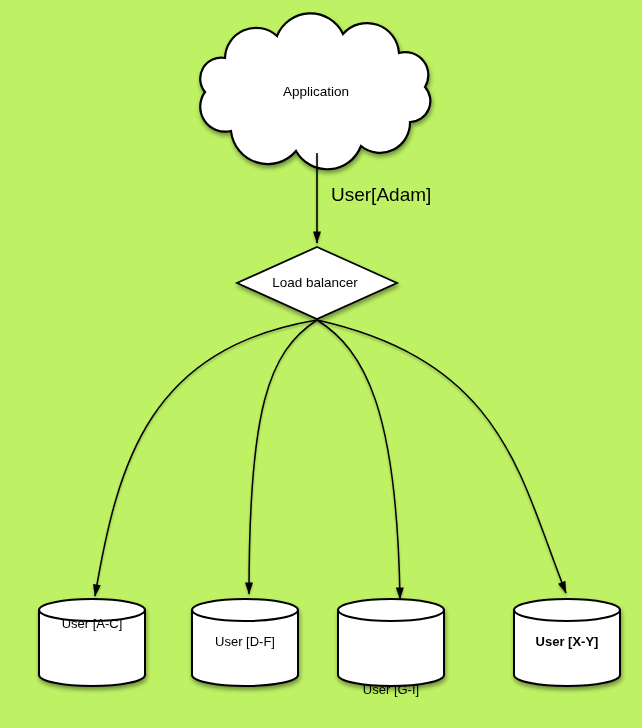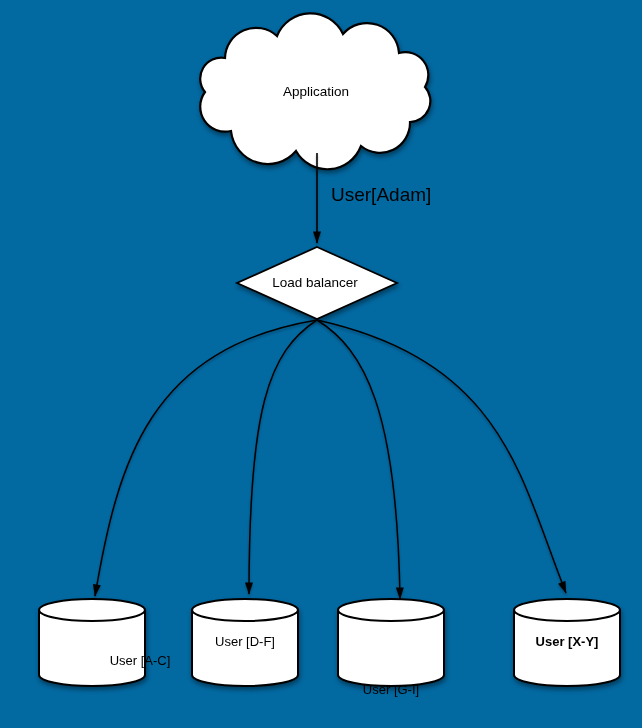--- a/index.html
+++ b/index.html
@@ -4,21 +4,21 @@
 <style>
   html, body {
     margin: 0;
     padding: 0;
     background: #ffffff;
   }
   .canvas {
     position: relative;
     width: 642px;
     height: 728px;
-    background: #0369a1;
+    background: #bef264;
     overflow: hidden;
     font-family: "Liberation Sans", sans-serif;
   }
   .canvas svg {
     position: absolute;
     left: 0;
     top: 0;
   }
   .soft-shadow {
     filter: drop-shadow(1px 3px 2px rgba(0,0,0,0.40));
@@ -103,21 +103,21 @@
       <ellipse cx="567" cy="610" rx="53" ry="11" fill="#ffffff" stroke="#000000" stroke-width="2"></ellipse>
     </g>
   </svg>
 
   <div class="lbl node-lbl" style="left:316px; top:92px;">Application</div>
 
   <div class="edge-lbl" style="left:331px; top:194px;">User[Adam]</div>
 
   <div class="lbl node-lbl" style="left:315px; top:283px;">Load balancer</div>
 
-  <div class="lbl shard-lbl" style="left:92px; top:660px;margin-left:48px;">User [A-C]</div>
+  <div class="lbl shard-lbl" style="left:92px; top:623px;">User [A-C]</div>
 
   <div class="lbl shard-lbl" style="left:245px; top:641px;">User [D-F]</div>
 
   <div class="lbl shard-lbl" style="left:391px; top:641px;margin-top:48px;">User [G-I]</div>
 
   <div class="lbl shard-lbl" style="left:567px; top:641px;font-weight:bold;">User [X-Y]</div>
 
 </div>
 
 </body></html>

